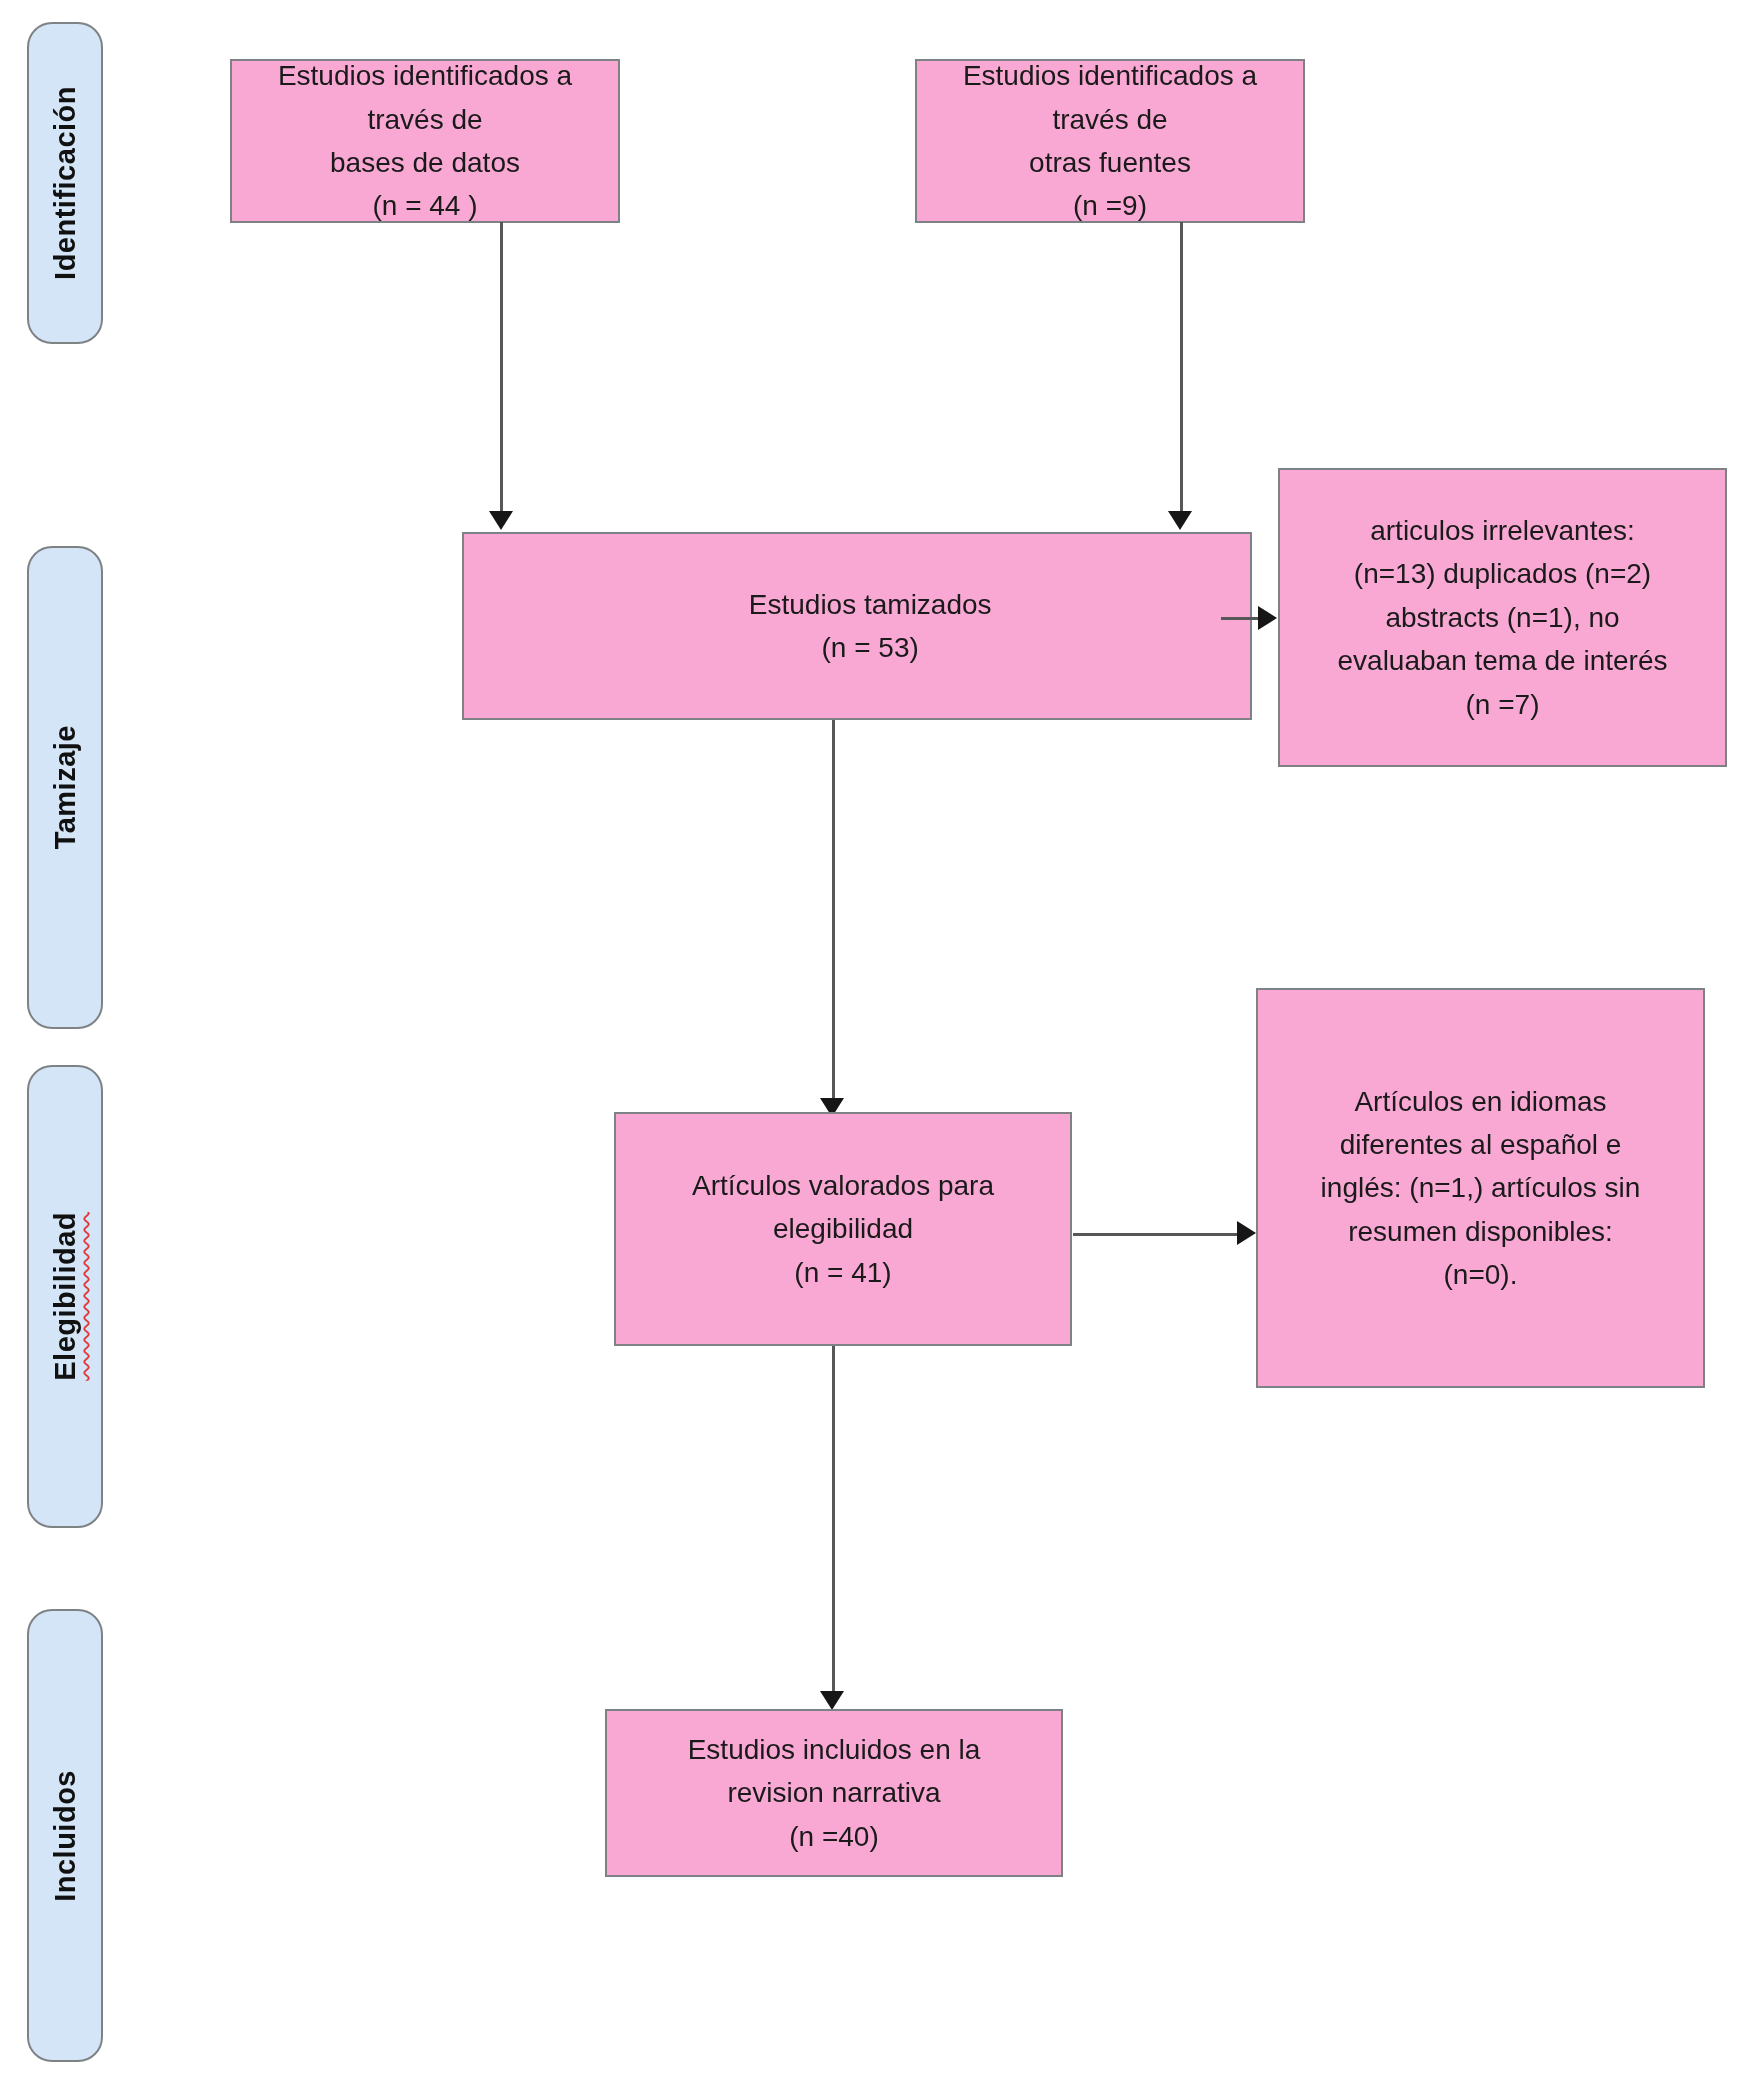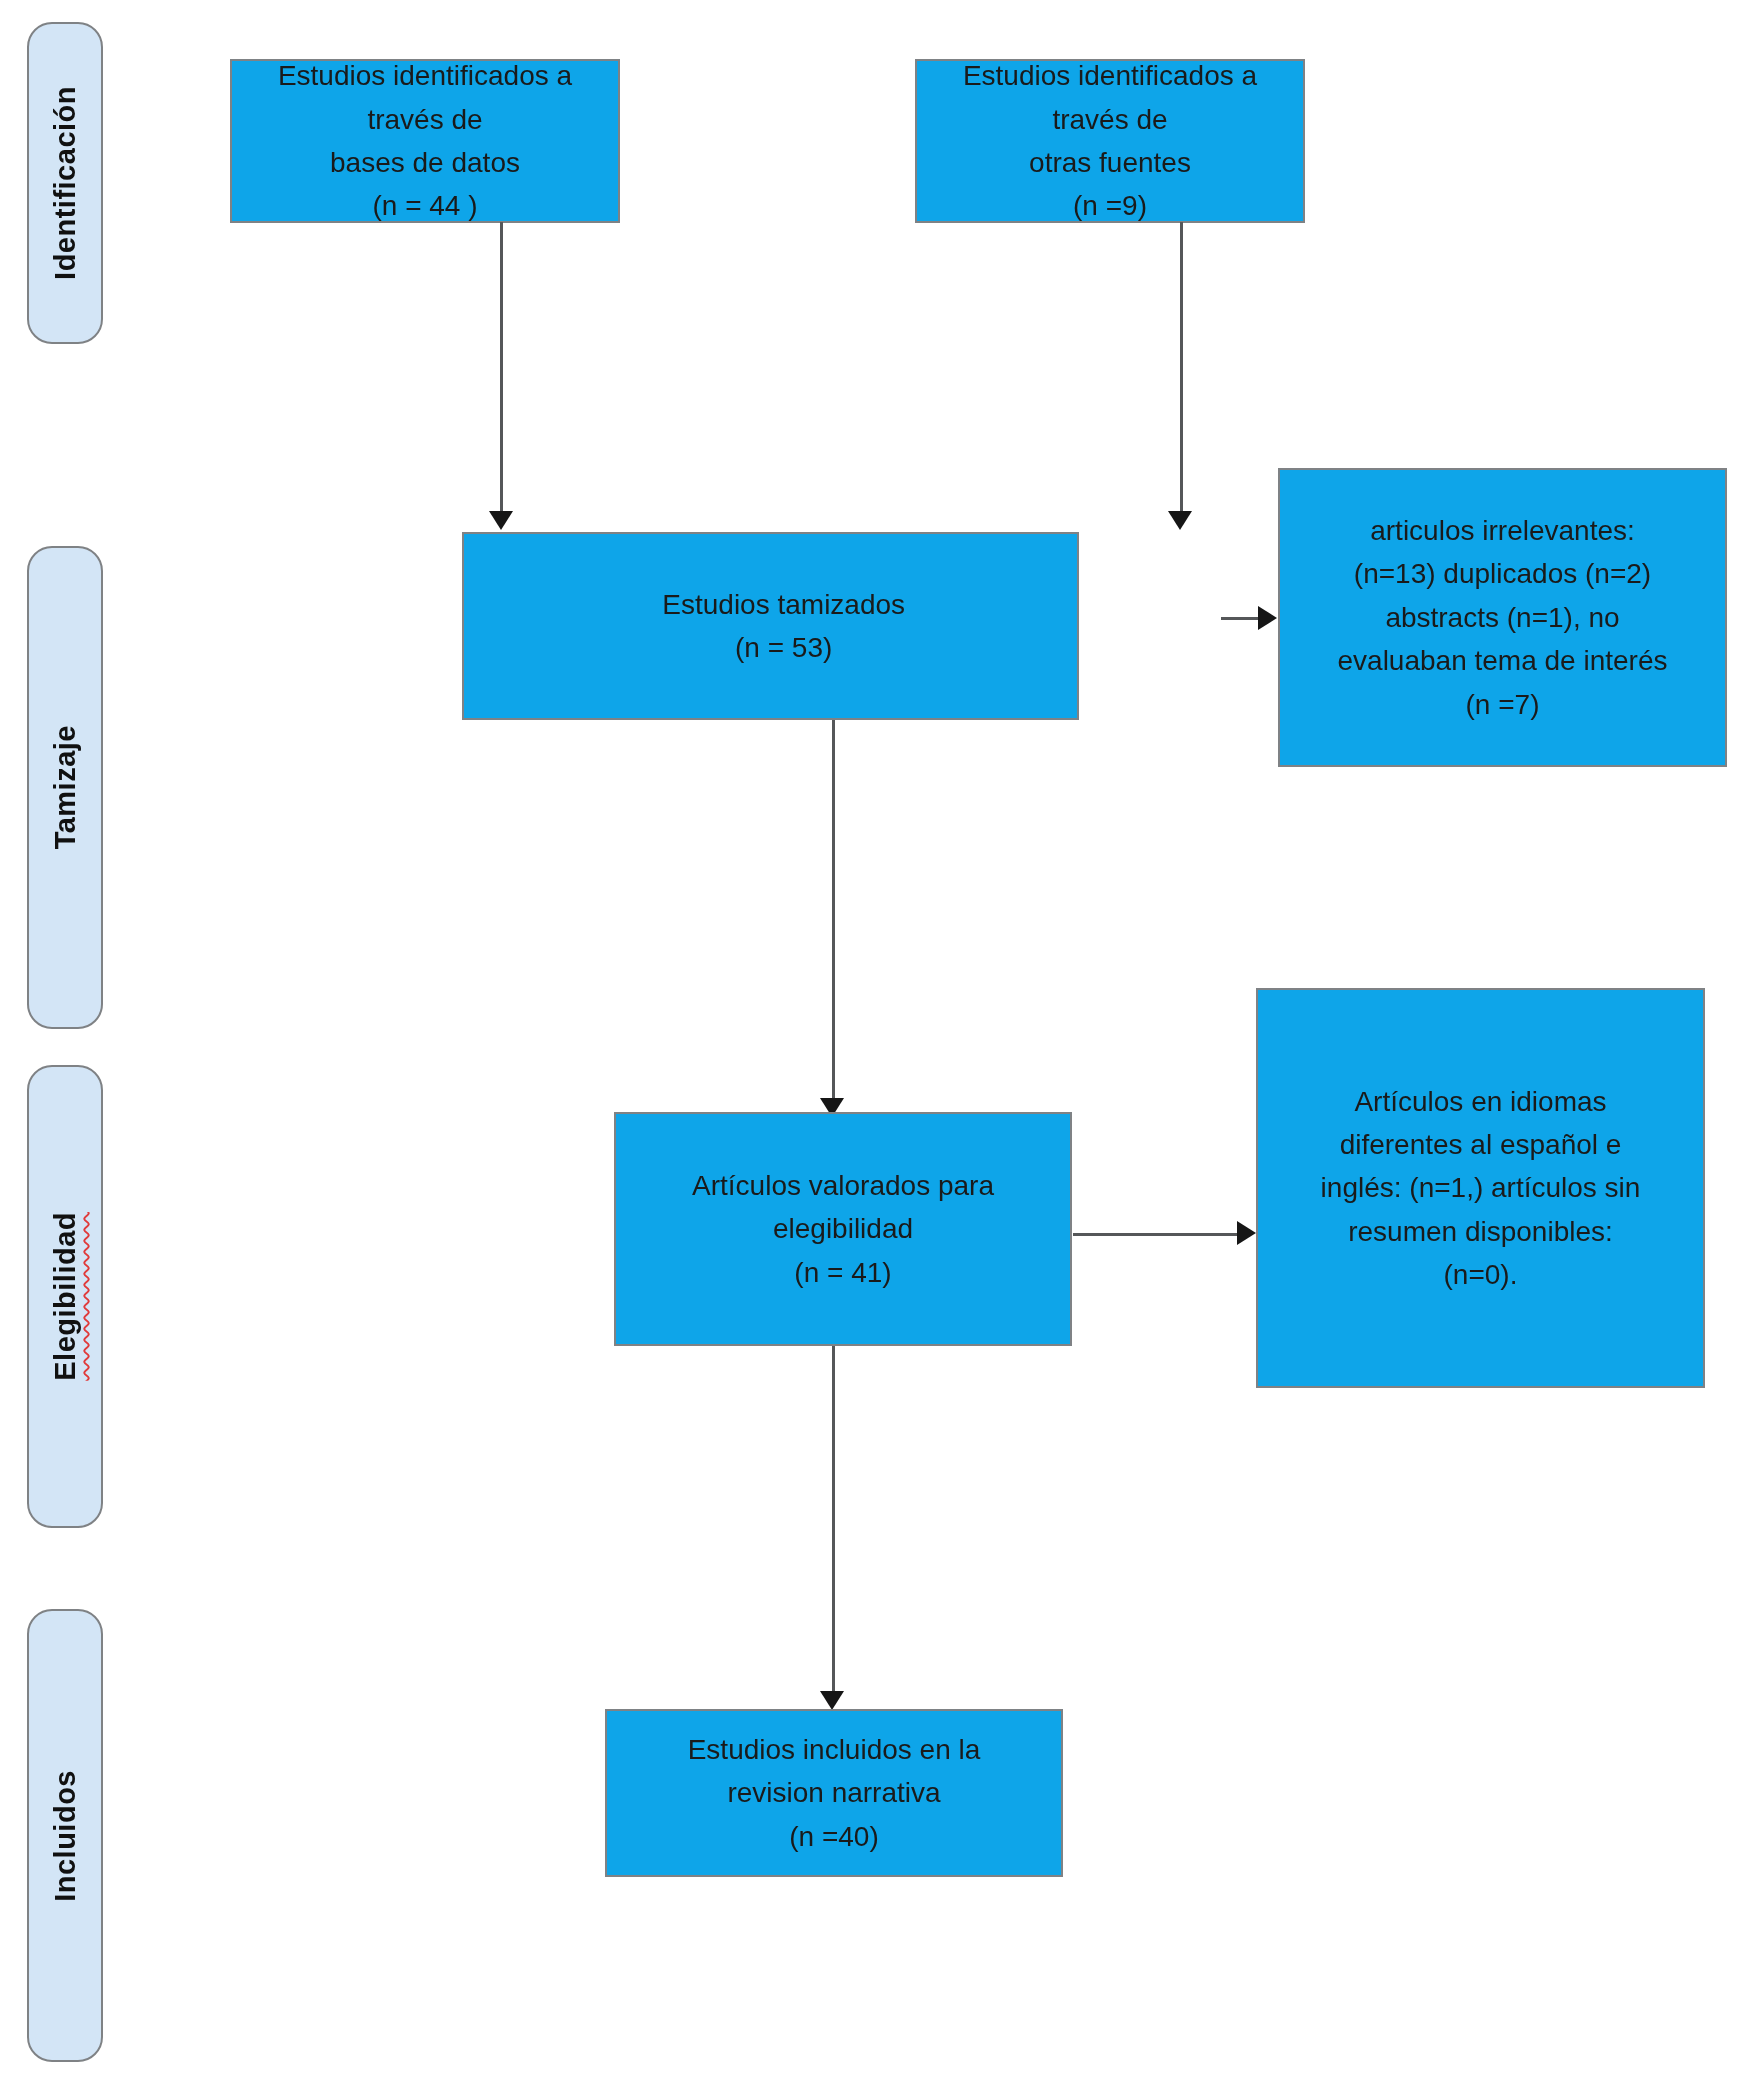--- a/index.html
+++ b/index.html
@@ -43,21 +43,21 @@
     text-decoration: underline;
     text-decoration-style: wavy;
     text-decoration-color: #e03a3a;
     text-decoration-thickness: 2px;
     text-underline-offset: 2.9px;
   }
 
   
   .flow-box {
     position: absolute;
-    background: #0ea5e9;
+    background: #f9a8d4;
     border: 2.9px solid #7f8285;
     box-sizing: border-box;
     display: flex;
     align-items: center;
     justify-content: center;
     padding: 9.8px 17.6px;
   }
   .flow-box .box-text {
     font-size: 28px;
     line-height: 1.55;
@@ -126,21 +126,21 @@
 otras fuentes
 (n =9)</span>
   </div>
 
   <div class="v-line" style="left:500px; top:222px; width:2.9px; height:293px;"></div>
   <div class="arrow-down" style="left:489px; top:511px;"></div>
 
   <div class="v-line" style="left:1180px; top:222px; width:2.9px; height:293px;"></div>
   <div class="arrow-down" style="left:1168px; top:511px;"></div>
 
-  <div class="flow-box" style="left:462px; top:532px; width:617px; height:188px;padding-left:44px;">
+  <div class="flow-box" style="left:462px; top:532px; width:790px; height:188px;padding-left:44px;">
     <span class="box-text">Estudios tamizados
 (n = 53)</span>
   </div>
 
   <div class="flow-box" style="left:1278px; top:468px; width:449px; height:299px;">
     <span class="box-text">articulos irrelevantes:
 (n=13) duplicados (n=2)
 abstracts (n=1), no
 evaluaban tema de interés
 (n =7)</span>

